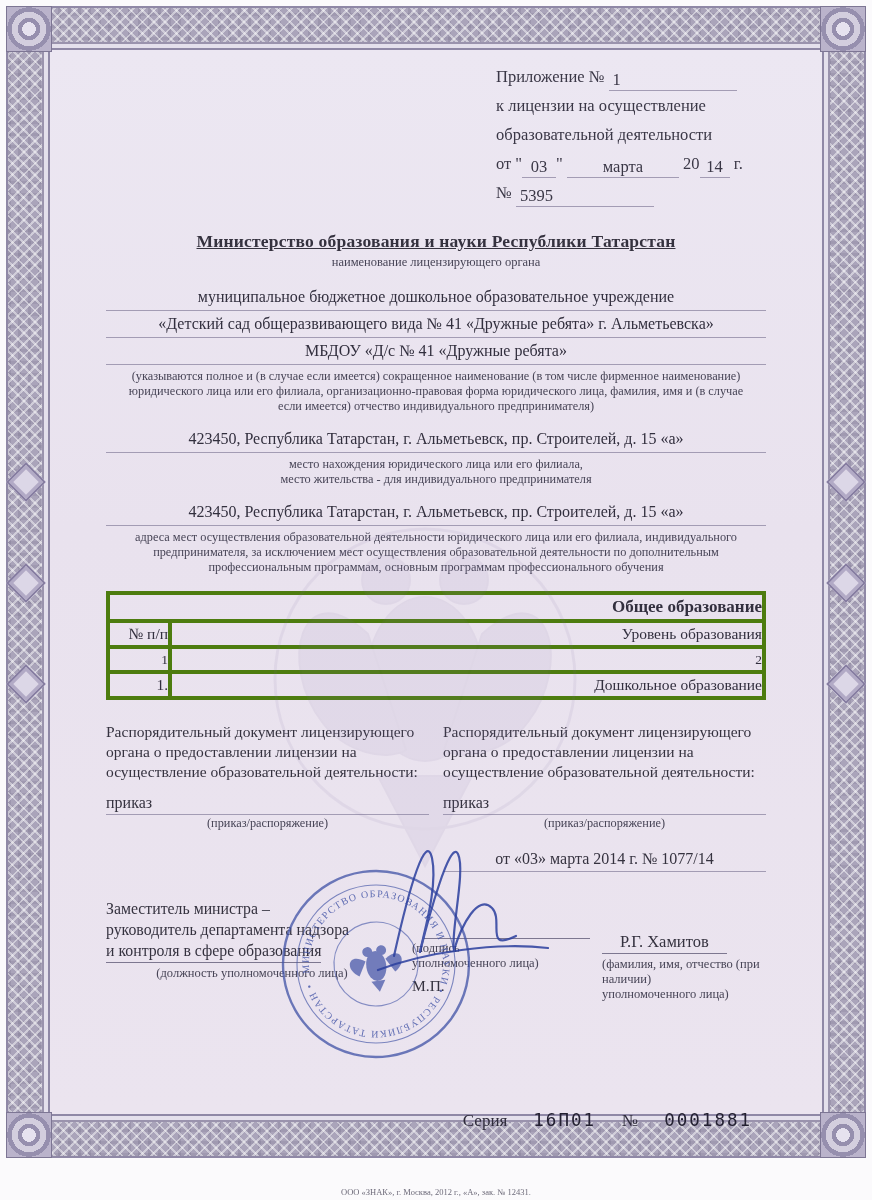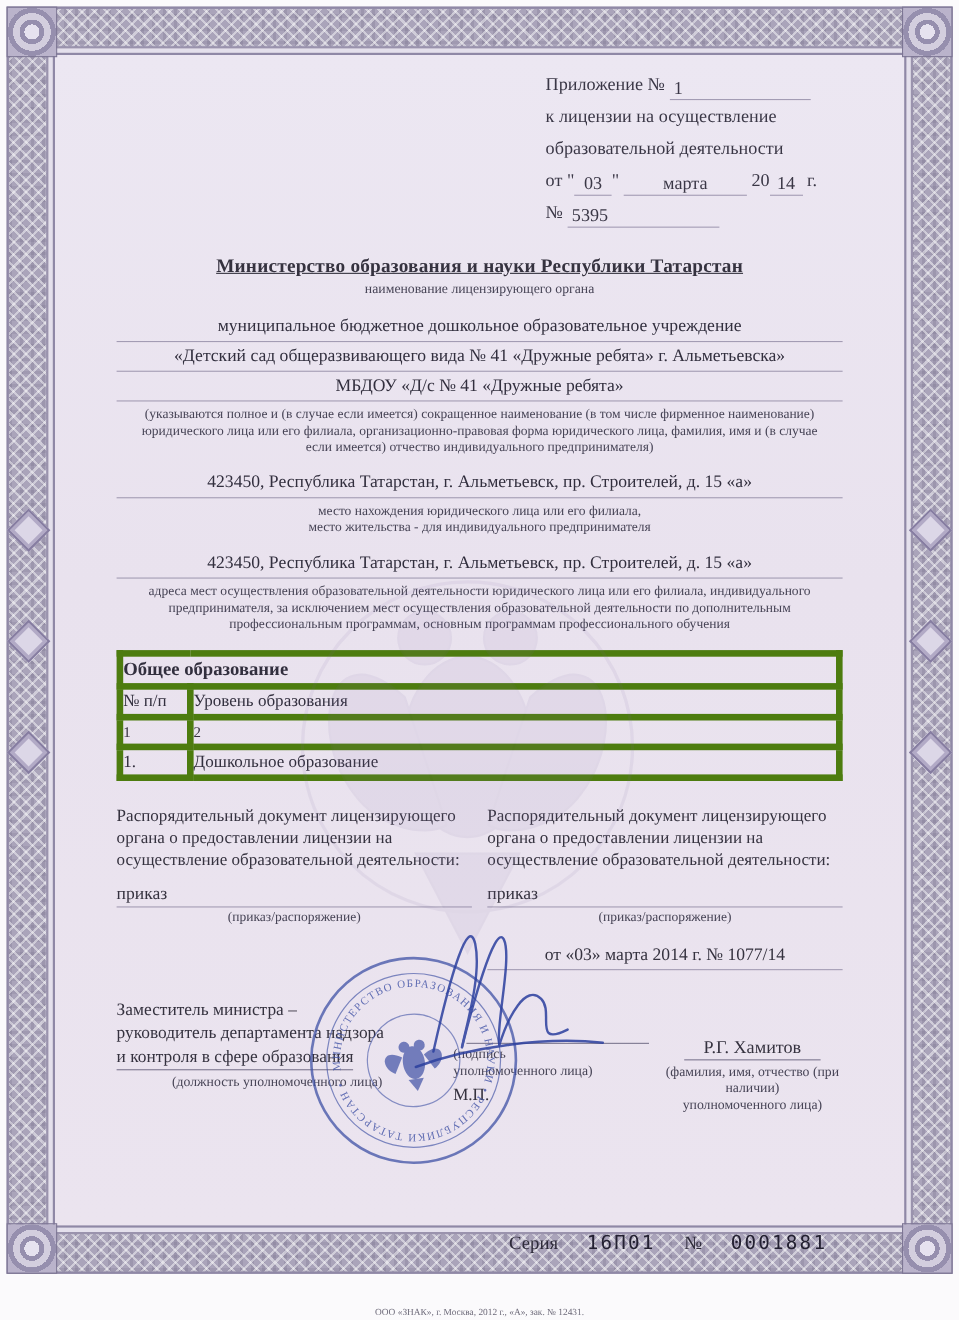--- a/index.html
+++ b/index.html
@@ -64,40 +64,40 @@
 
   .ruled{border-bottom:1px solid #a39cb4;text-align:center;font-size:16px;line-height:26px;color:#322f3e;}
   .org-block{margin-top:14px;}
   .org-block .ruled{font-size:16px;}
   .smallcap{font-size:12.3px;color:#474456;line-height:15px;text-align:center;margin-top:4px;}
 
   table.levels{
     width:100%;border-collapse:collapse;margin-top:16px;
     font-size:15.5px;color:#322f3e;
   }
-  table.levels td{border:6px solid #4d7c0f;padding:2px 0;text-align:left;}
+  table.levels td{border:4px solid #4d7c0f;padding:2px 0;text-align:right;}
   td.tbl-title{font-weight:bold;font-size:17px;padding:3px;}
   td.colno{width:58px;}
   td.idx{font-size:13.5px;padding:0 6px;line-height:17px;}
 
   .orders{display:flex;gap:14px;margin-top:22px;}
   .order{flex:1;font-size:15.5px;line-height:20px;color:#35323f;}
   .order .otype{text-align:left;border-bottom:1px solid #a39cb4;margin-top:10px;font-size:16px;line-height:22px;}
   .order .ocap{text-align:center;font-size:12.3px;color:#474456;line-height:15px;margin-top:1px;}
   .order .odate{text-align:center;border-bottom:1px solid #a39cb4;margin-top:16px;font-size:16px;line-height:24px;}
 
   .sig{display:flex;margin-top:26px;position:relative;}
   .sig-left{width:292px;font-size:15.8px;line-height:21px;}
   .sig-left .uline{border-bottom:1px solid #7d7790;display:inline-block;padding-bottom:1px;}
   .sig-left .cap{text-align:center;margin-top:3px;}
   .sig-mid{width:190px;margin-left:14px;text-align:left;padding-top:40px;}
   .sig-mid .line{border-top:1px solid #7d7790;margin:0 12px;}
   .sig-mid .cap{margin-top:2px;}
   .sig-mid .mp{font-size:15.5px;margin-top:6px;color:#35323f;}
-  .sig-right{flex:1;text-align:center;padding-top:34px;}
+  .sig-right{flex:1;text-align:left;padding-top:34px;}
   .sig-right .name{font-size:16.5px;display:inline-block;border-bottom:1px solid #7d7790;padding:0 18px 1px 18px;}
   .sig-right .cap{margin-top:3px;}
 
   .series-row{
     margin-top:108px;display:flex;align-items:baseline;justify-content:flex-end;
     gap:26px;padding-right:14px;font-size:17px;color:#2e2b3a;
   }
   .series-val,.serial-val{font-family:"DejaVu Sans Mono",monospace;font-size:17.5px;letter-spacing:2px;color:#232031;}
 
   .printline{

